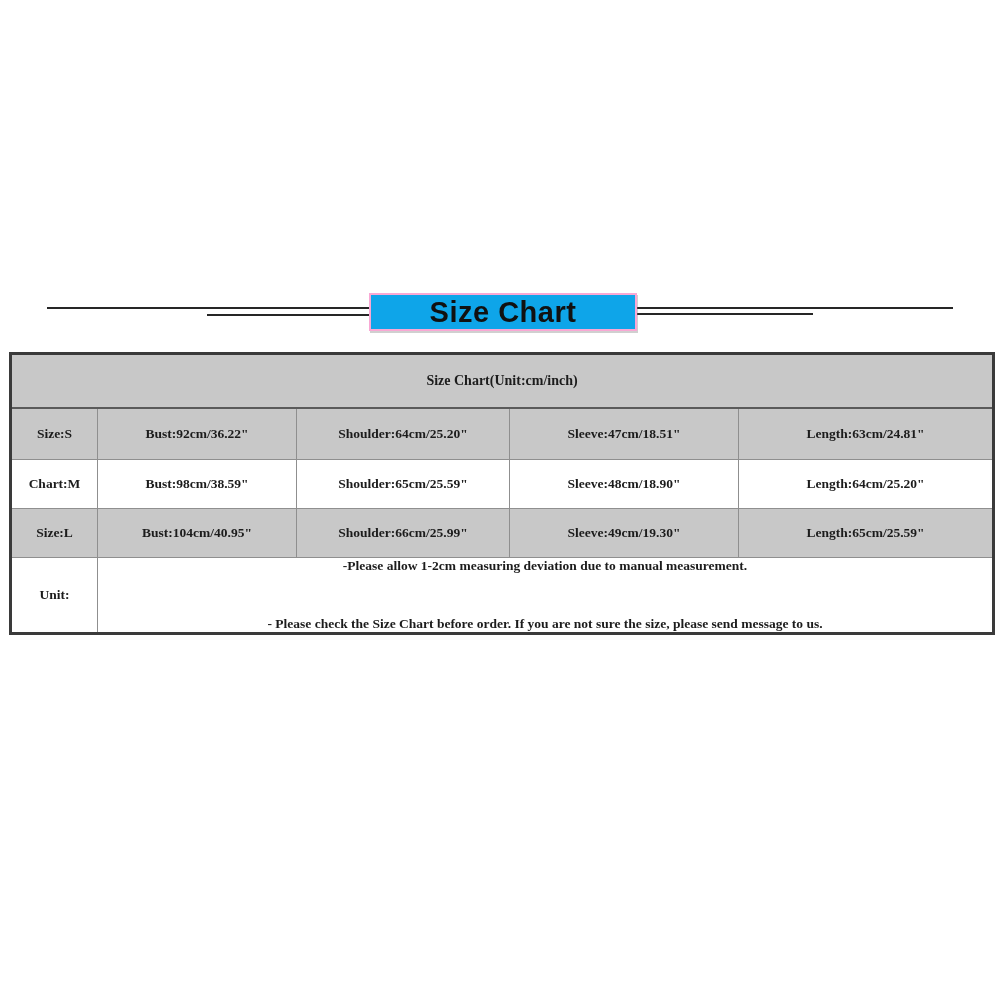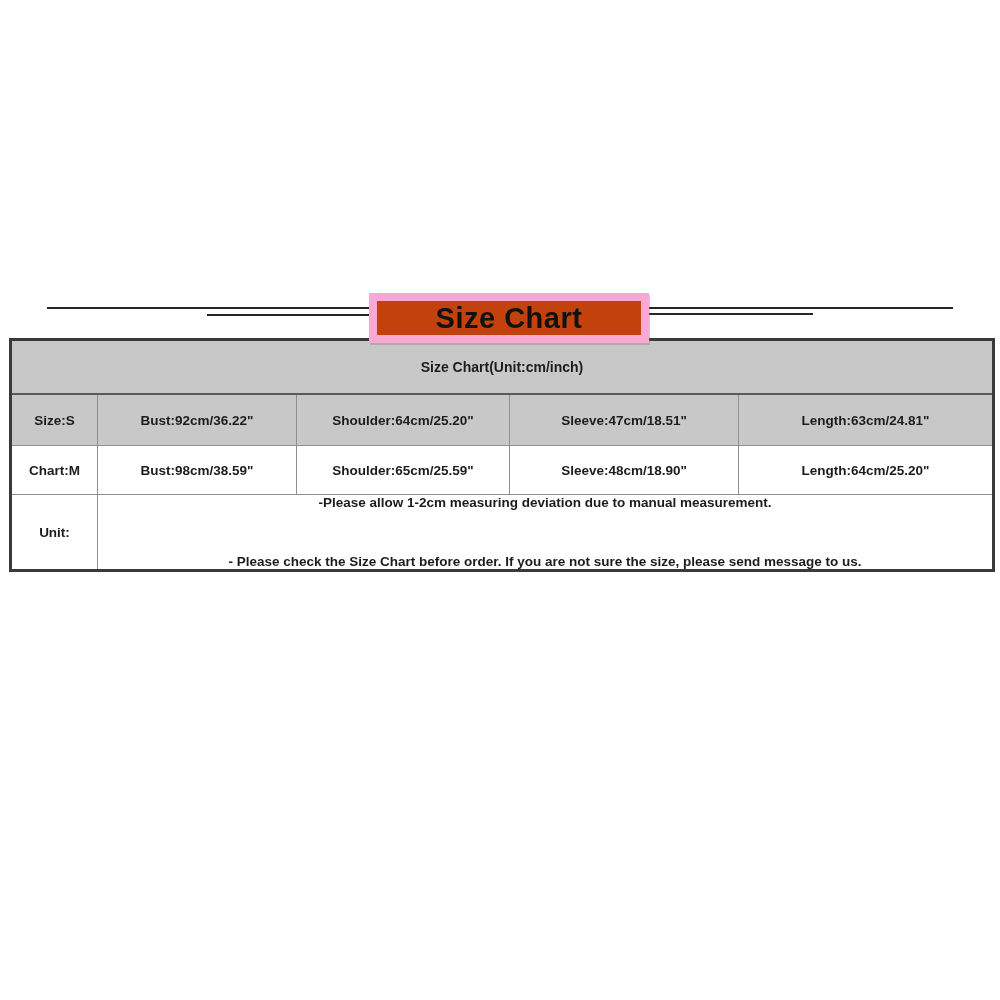--- a/index.html
+++ b/index.html
@@ -15,42 +15,43 @@
 
   
   .divider { position: absolute; left: 0; top: 291px; width: 1000px; height: 44px; }
   .rule { position: absolute; height: 2px; background: #262626; }
   .rule.left-long   { left: 47px;  top: 16px; width: 324px; }
   .rule.left-short  { left: 207px; top: 23px; width: 164px; }
   .rule.right-long  { left: 635px; top: 16px; width: 318px; }
   .rule.right-short { left: 635px; top: 22px; width: 178px; }
   .title-box {
     position: absolute; left: 369px; top: 2px; width: 264px; height: 34px;
-    background: #c2410c;
-    border: 8px solid #f9a8d4;
+    background: #0ea5e9;
+    border: 2px solid #f9a8d4;
     box-shadow: 1px 2px 0 rgba(120,120,120,0.35);
     display: flex; align-items: center; justify-content: center;
     z-index: 2;
   }
   .title-box span {
     font-size: 29px;
     font-weight: 600;
     letter-spacing: 0.5px;
     color: #111111;
     white-space: nowrap;
   }
 
   
   table.size-table {
     position: absolute;
-    left: 9px; top: 338px;
+    left: 9px; top: 352px;
     width: 983px;
     border-collapse: collapse;
     table-layout: fixed;
     border: 3px solid #3a3a3a;
+    font-family: Liberation Serif, serif;
   }
   table.size-table td {
     border: 1px solid #8f8f8f;
     text-align: center;
     vertical-align: middle;
     font-size: 13.5px;
     font-weight: bold;
     color: #1c1c1c;
     padding: 0;
   }
@@ -107,20 +108,27 @@
       </tr>
 
       <tr class="data-row white">
         <td>Chart:M</td>
         <td>Bust:98cm/38.59"</td>
         <td>Shoulder:65cm/25.59"</td>
         <td>Sleeve:48cm/18.90"</td>
         <td>Length:64cm/25.20"</td>
       </tr>
 
+      <tr class="data-row gray">
+        <td>Size:L</td>
+        <td>Bust:104cm/40.95"</td>
+        <td>Shoulder:66cm/25.99"</td>
+        <td>Sleeve:49cm/19.30"</td>
+        <td>Length:65cm/25.59"</td>
+      </tr>
 
 
       <tr class="note-row">
         <td>Unit:</td>
         <td colspan="4">
           <div class="note-lines">
             <div>-Please allow 1-2cm measuring deviation due to manual measurement.</div>
             <div>- Please check the Size Chart before order. If you are not sure the size, please send message to us.</div>
           </div>
         </td>

